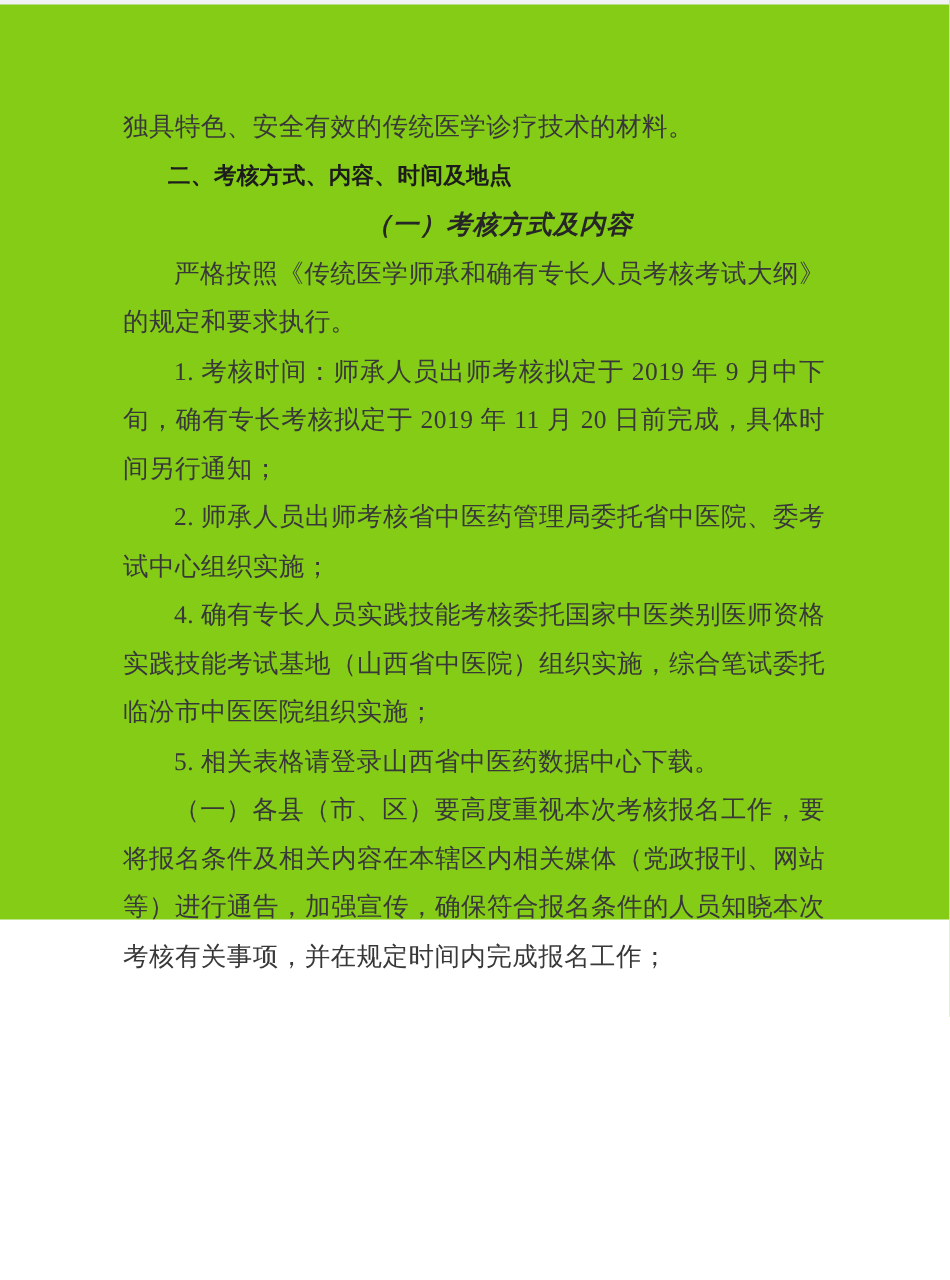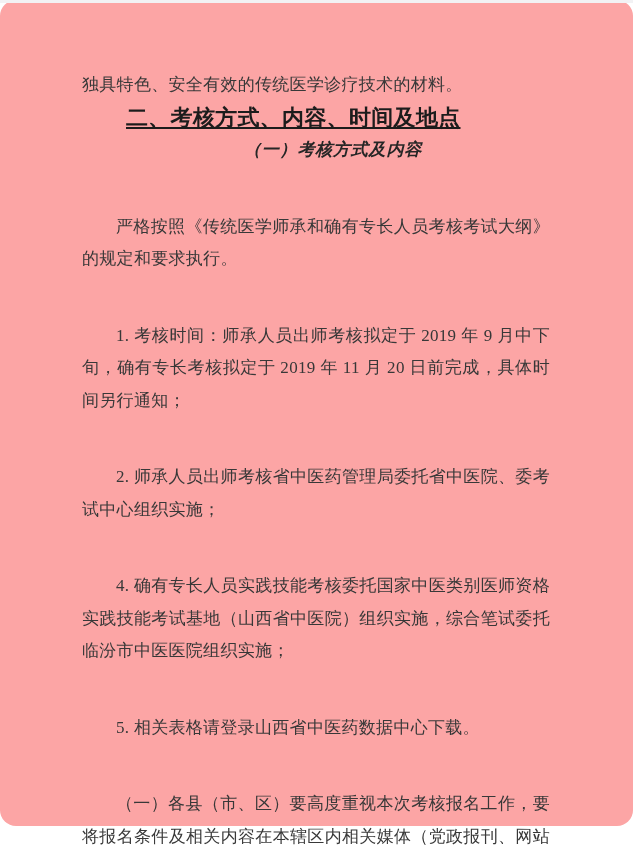--- a/index.html
+++ b/index.html
@@ -17,48 +17,45 @@
   .page-top-edge {
     position: absolute;
     top: 0; left: 0;
     width: 633px;
     height: 3px;
     background: #f2f2f4;
   }
   .page {
     box-sizing: border-box;
     width: 633px;
-    height: 826px;
+    height: 613px;
     padding: 69px 83px 0 82px;
-    background: #fca5a5;
-    border-radius: 16px;
+    background: #84cc16;
   }
   .para {
     margin: 0;
     font-size: 17px;
     line-height: 32.5px;
     letter-spacing: 0.3px;
     color: #383838;
     text-align: justify;
     font-family: "Liberation Serif", "DejaVu Serif", serif;
   }
   .para.indent {
     text-indent: 2em;
-    margin-top: 44px;
   }
   .heading-1 {
     margin: 0;
-    font-size: 22px;
+    font-size: 15px;
     line-height: 32.5px;
     letter-spacing: 0.3px;
     text-indent: 2em;
     font-weight: 700;
     color: #1c1c1c;
     font-family: "Liberation Sans", "DejaVu Sans", sans-serif;
-    text-decoration: underline;
   }
   .heading-2 {
     margin: 0;
     font-size: 17px;
     line-height: 32.5px;
     letter-spacing: 0.8px;
     text-indent: 2em;
     font-weight: 700;
     font-style: italic;
     color: #262626;

